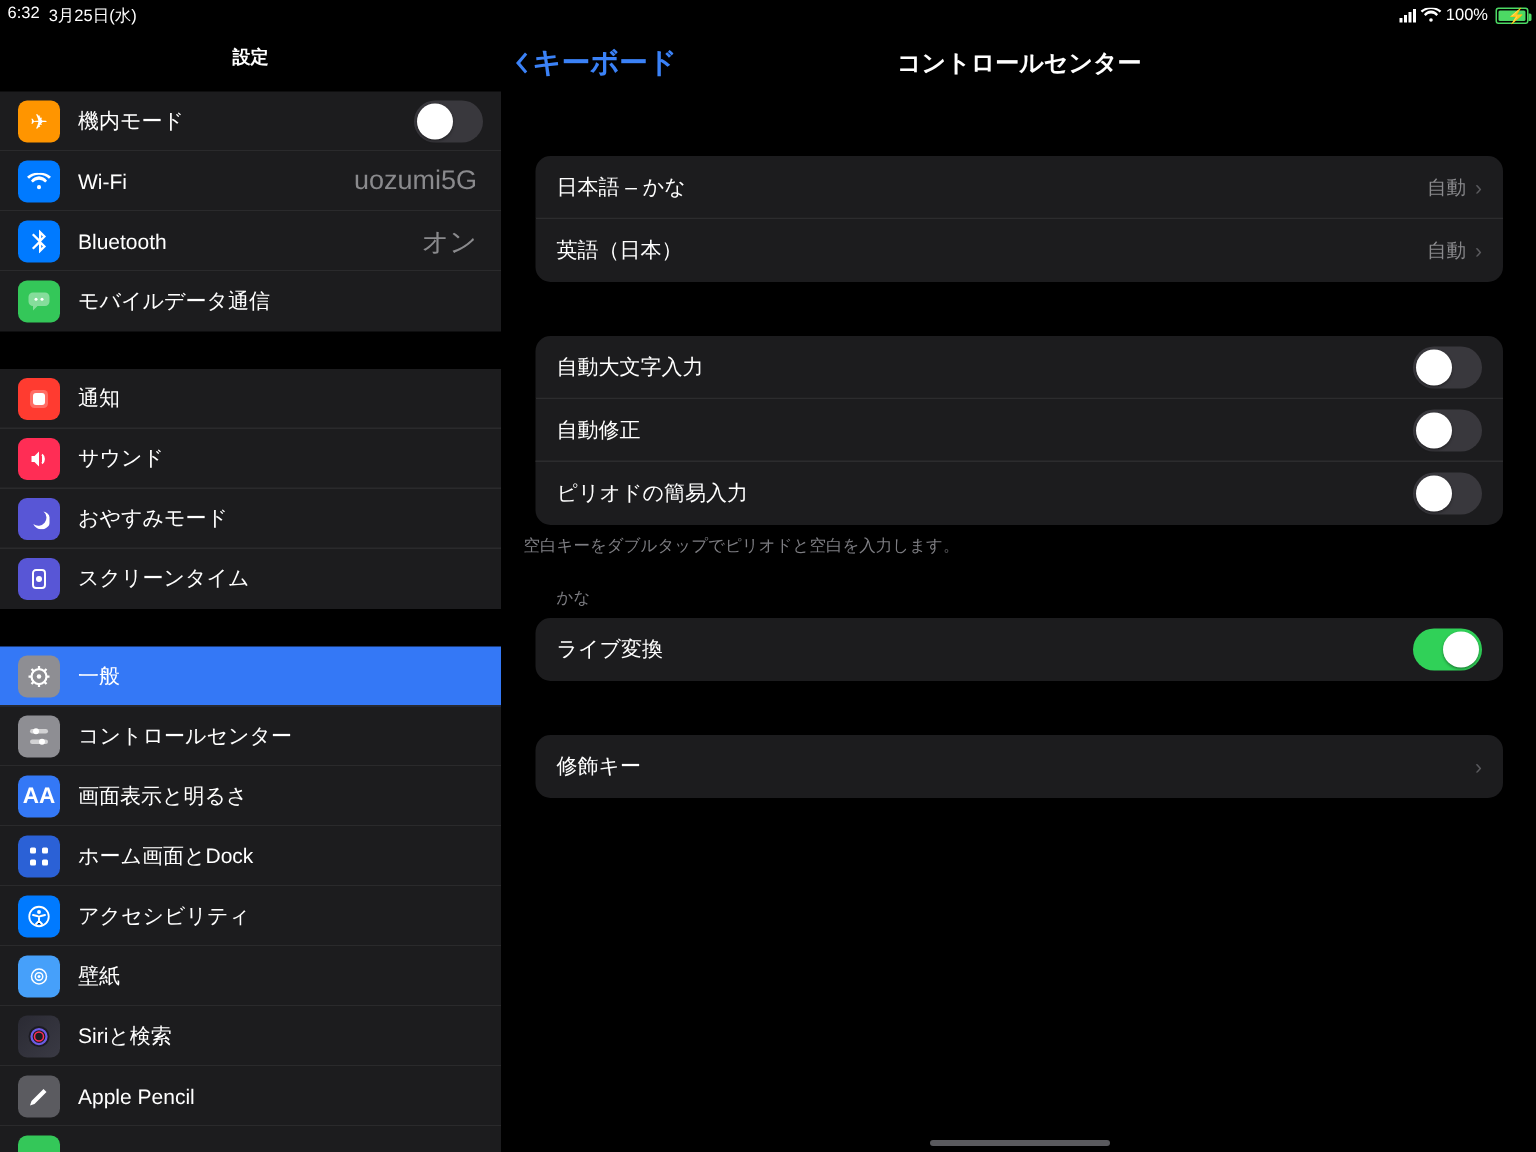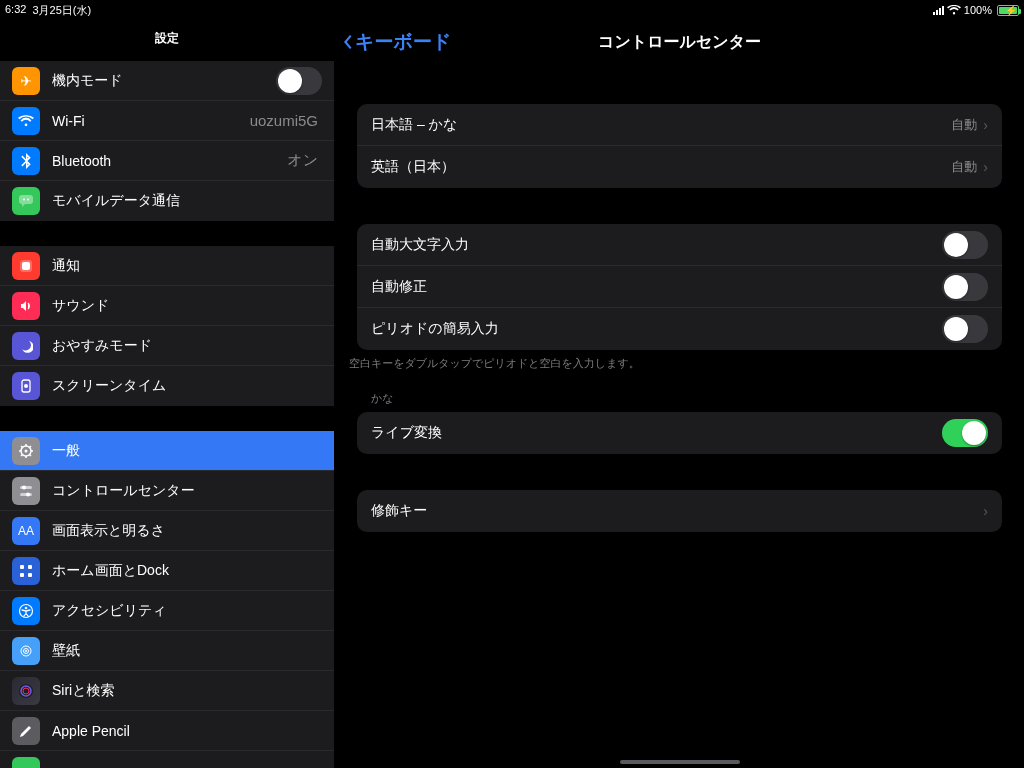--- a/index.html
+++ b/index.html
@@ -59,21 +59,21 @@
     font-size:14px;
   }
   .row:last-child{border-bottom:none;}
   .row .icon {
     width:28px; height:28px; border-radius:6px;
     display:flex; align-items:center; justify-content:center;
     margin-right:12px; flex-shrink:0;
     color:#fff; font-size:14px;
   }
   .row .label { flex:1; color:#fff;}
-  .row .value { color:#8a8a8d; font-size:15px; margin-right:4px;}
+  .row .value { color:#8a8a8d; font-size:18px; margin-right:4px;}
   .row.selected { background:#3478f6;align-items:center; }
   .row.selected .label{color:#fff;}
   .toggle-small {
     width:46px;height:28px;border-radius:14px;background:#39383d;
     position:relative; margin-left:auto;
   }
   .toggle-small .knob{
     position:absolute; width:24px;height:24px;border-radius:50%;
     background:#fff; top:2px; left:2px;
     box-shadow:0 1px 2px rgba(0,0,0,.4);
@@ -265,21 +265,21 @@
           <svg width="14" height="14" viewBox="0 0 14 14">
               <rect x="1" y="2" width="12" height="3" rx="1.5" fill="#fff" opacity=".6"></rect>
               <rect x="1" y="9" width="12" height="3" rx="1.5" fill="#fff" opacity=".6"></rect>
               <circle cx="5" cy="3.5" r="2" fill="#fff"></circle>
               <circle cx="9" cy="10.5" r="2" fill="#fff"></circle>
             </svg>
         </div>
         <div class="label">コントロールセンター</div>
       </div>
       <div class="row">
-        <div class="icon bg-blue2" style="font-weight:normal;font-size:12px;">AA</div>
+        <div class="icon bg-blue2" style="font-weight:bold;font-size:15px;">AA</div>
         <div class="label">画面表示と明るさ</div>
       </div>
       <div class="row">
         <div class="icon bg-darkblue">
           <svg width="16" height="16" viewBox="0 0 16 16">
               <rect x="2" y="2" width="4" height="4" rx="1" fill="#fff"></rect>
               <rect x="10" y="2" width="4" height="4" rx="1" fill="#fff"></rect>
               <rect x="2" y="10" width="4" height="4" rx="1" fill="#fff"></rect>
               <rect x="10" y="10" width="4" height="4" rx="1" fill="#fff"></rect>
             </svg>

